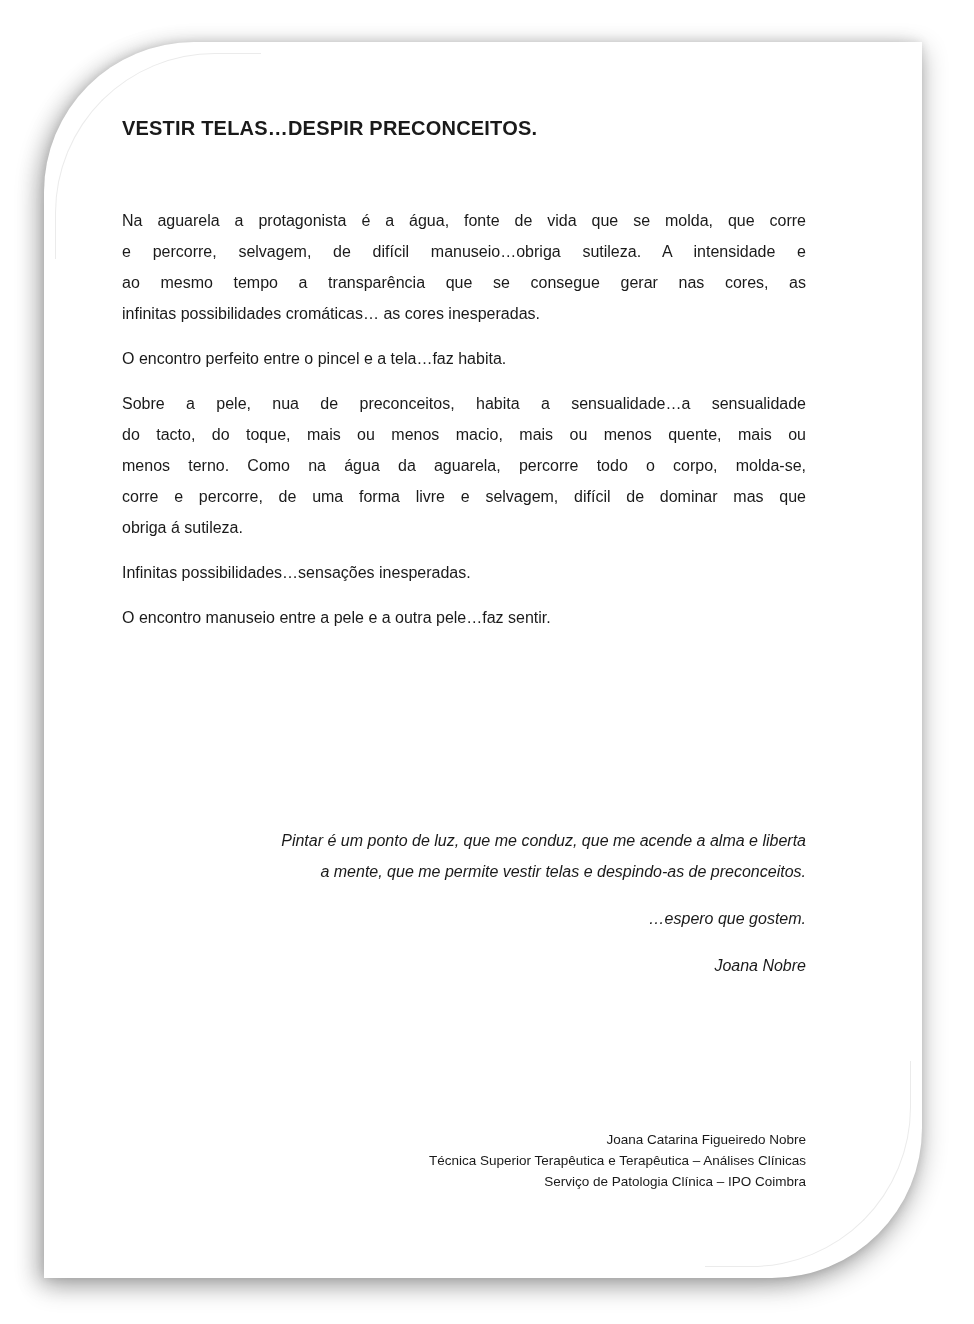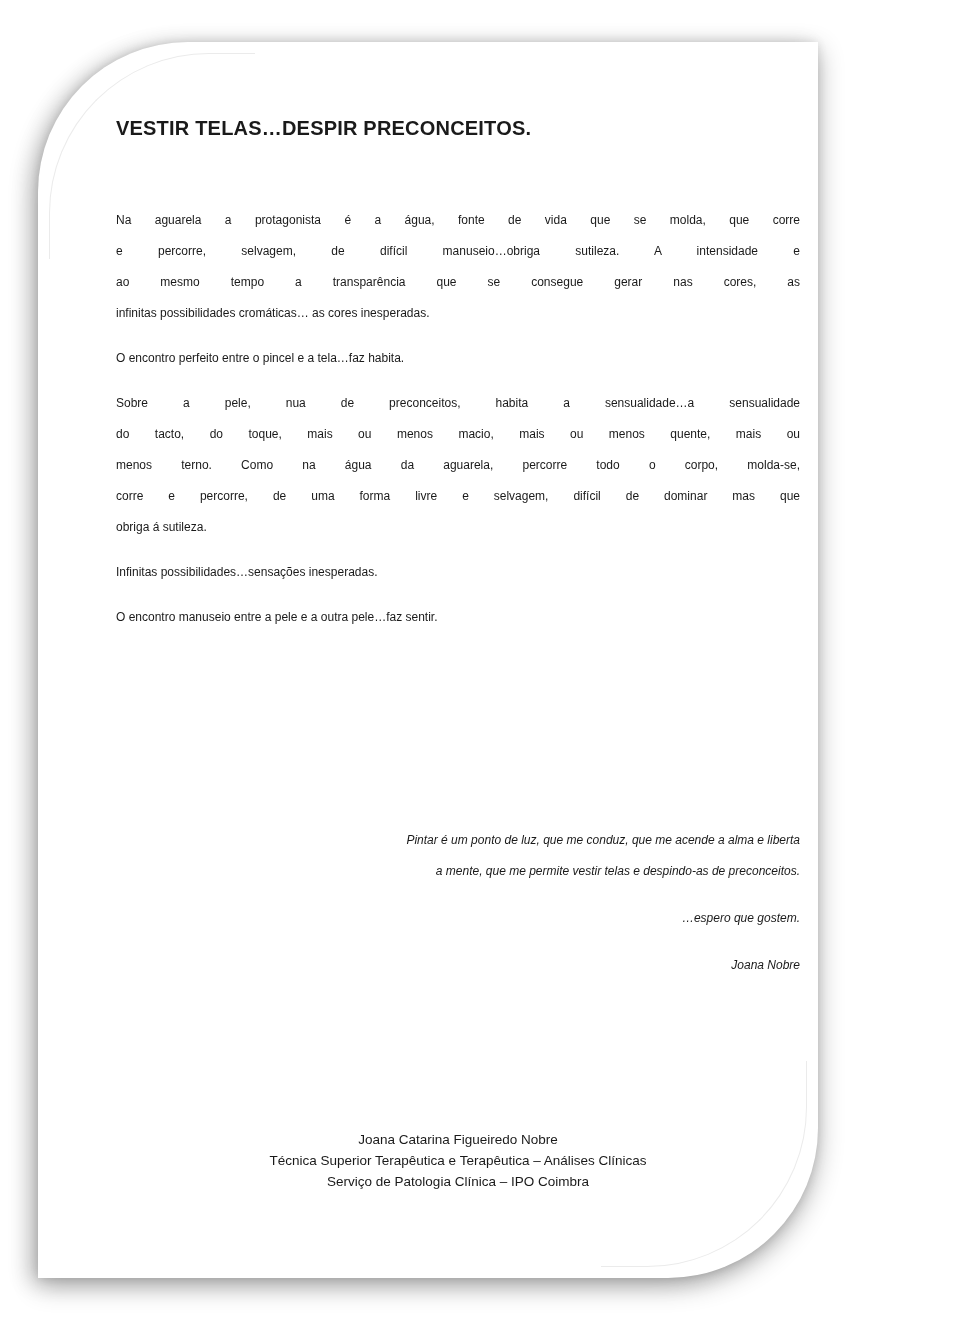--- a/index.html
+++ b/index.html
@@ -10,23 +10,23 @@
   }
   .canvas {
     position: relative;
     width: 974px;
     height: 1324px;
     background: #ffffff;
     overflow: hidden;
   }
   .page-card {
     position: absolute;
-    left: 38px;
+    left: 44px;
     top: 42px;
-    width: 780px;
+    width: 878px;
     height: 1236px;
     background: #ffffff;
     border-radius: 150px 0 150px 0;
     box-shadow:
       0 8px 26px rgba(0,0,0,0.30),
       -10px 4px 22px rgba(0,0,0,0.14),
       0 0 10px rgba(0,0,0,0.10);
   }
   .arc {
     position: absolute;
@@ -57,37 +57,37 @@
   }
   .title {
     font-size: 20px;
     font-weight: 700;
     line-height: 26px;
     margin: 0 0 64px 0;
     letter-spacing: 0.2px;
   }
   .para { margin: 0 0 14px 0; }
   .line {
-    font-size: 12px;
+    font-size: 16px;
     line-height: 31px;
     white-space: normal;
   }
   .just {
     text-align: justify;
     text-align-last: justify;
   }
   .quote-block {
     margin-top: 192px;
     font-style: italic;
     text-align: right;
   }
   .quote-block .para { margin: 16px 0 14px 0; }
   .signature-block {
     margin-top: 148px;
-    text-align: center;
+    text-align: right;
   }
   .signature-block .line {
     font-size: 13.5px;
     line-height: 21px;
   }
 </style>
 </head>
 <body>
 
 <div class="canvas">

